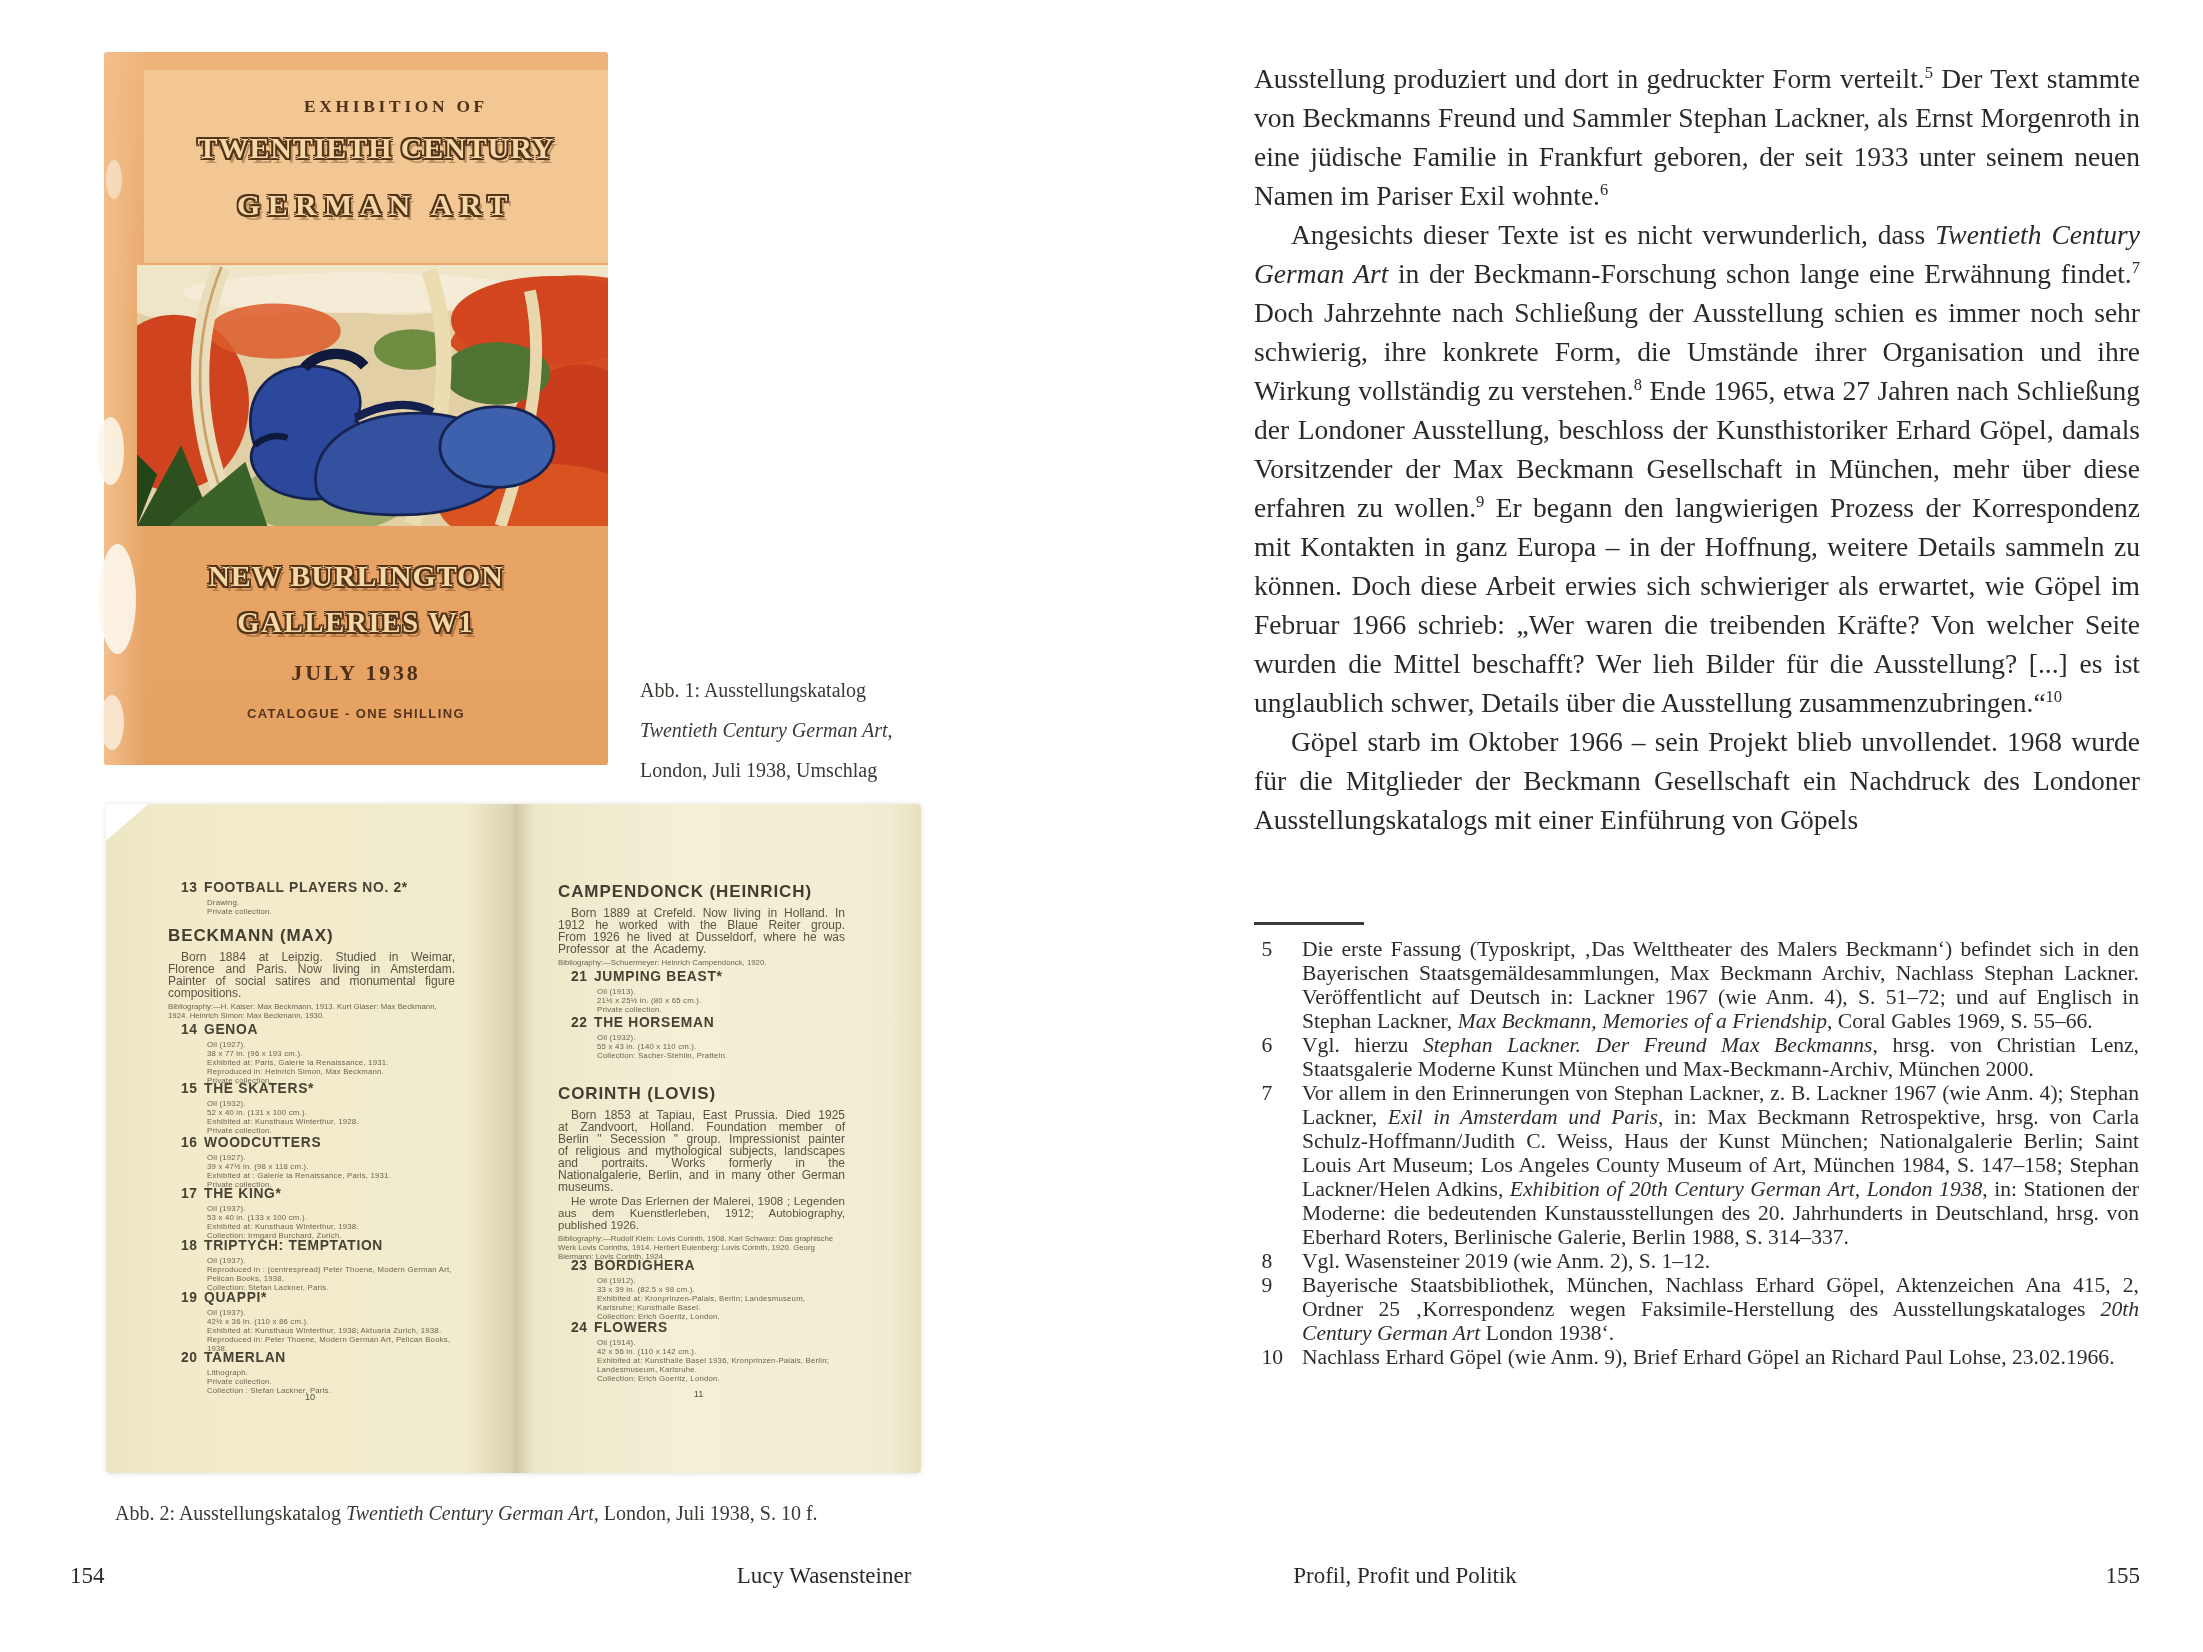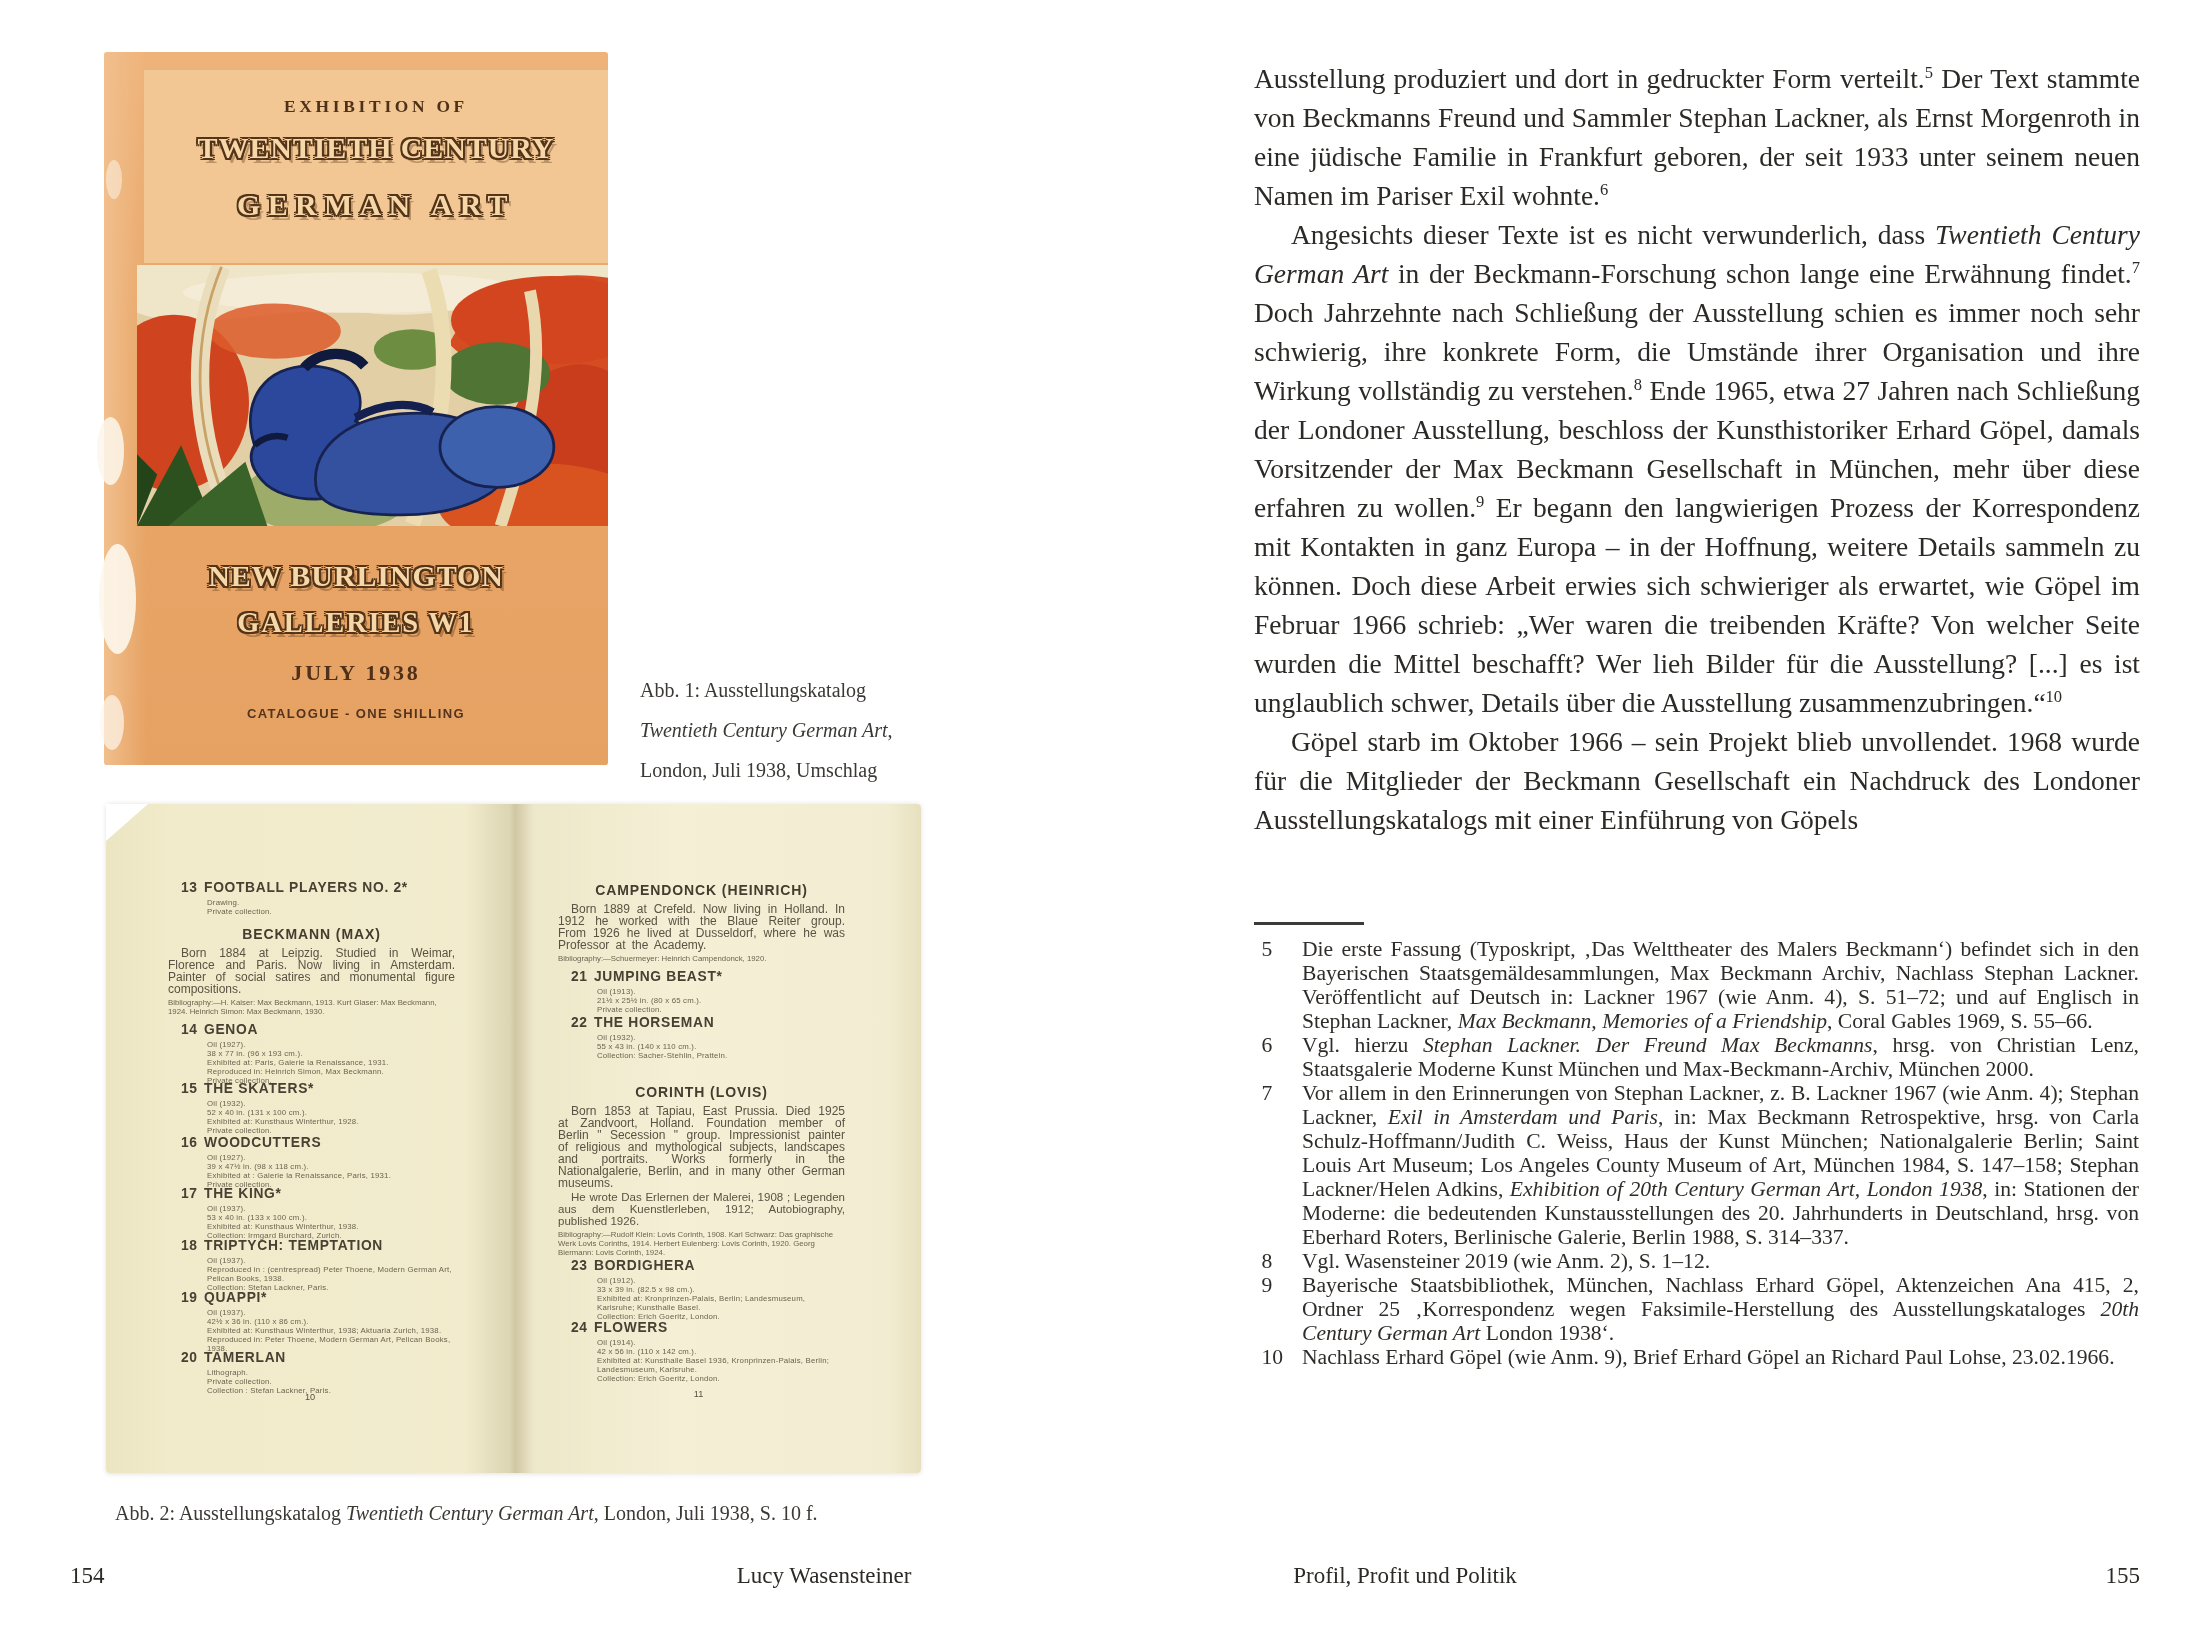--- a/index.html
+++ b/index.html
@@ -11,21 +11,21 @@
         background:#e9a96d;border-radius:2.8px;
         background-image:linear-gradient(90deg,#f1bf8d 0px,rgba(241,191,141,0) 42px),
                          linear-gradient(180deg,#eeb37a 0%,#e8a668 40%,#e6a263 100%);}
   .worn-spot{position:absolute;background:#fdf7ec;border-radius:50%;}
   #spot1{left:-7.3px;top:365px;width:27.5px;height:68px;opacity:.85;}
   #spot2{left:-5.5px;top:492px;width:37px;height:110px;opacity:.9;}
   #spot3{left:1.8px;top:108px;width:16.5px;height:39px;opacity:.5;}
   #spot4{left:-3.7px;top:643px;width:24px;height:55px;opacity:.7;}
   #cover-panel{position:absolute;left:40px;top:18.4px;width:464px;height:193px;background:#f2c794;}
   .cv-center{position:absolute;left:0;width:100%;text-align:center;}
-  #cv-line1{top:26px;font-weight:bold;font-size:17.4px;letter-spacing:3.7px;color:#4f3018;}
+  #cv-line1{top:26px;font-weight:bold;font-size:17.4px;letter-spacing:3.7px;color:#4f3018;padding-left:20px;}
   .cv-outline{font-weight:bold;color:#f6d8a8;
      text-shadow:-1.8px -1.8px 0 #543418,1.8px -1.8px 0 #543418,-1.8px 1.8px 0 #543418,1.8px 1.8px 0 #543418,
                  -1.8px 0 0 #543418,1.8px 0 0 #543418,0 -1.8px 0 #543418,0 1.8px 0 #543418,
                  3.7px 4.6px 0 rgba(84,52,24,.35);}
   #cv-line2{top:61px;font-size:30px;letter-spacing:0.9px;}
   #cv-line3{top:118px;font-size:30px;letter-spacing:7.3px;}
   #painting{position:absolute;left:33px;top:213px;width:471px;height:261px;display:block;}
   #cv-venue1{top:507px;font-size:30px;letter-spacing:0.9px;}
   #cv-venue2{top:555px;font-size:28.5px;letter-spacing:1.8px;}
   #cv-date{top:608px;font-weight:bold;font-size:22px;letter-spacing:2.8px;color:#4f3018;}
@@ -45,21 +45,21 @@
         border-left:42px solid #ffffff;border-bottom:37px solid transparent;}
   .cat-col{position:absolute;top:0;height:100%;width:287px;
            font-family:"Liberation Sans",sans-serif;color:#474033;}
   #cat-left{left:62px;}
   #cat-right{left:452px;}
   .cat-item{position:absolute;left:0;width:100%;}
   .e-num{position:absolute;left:13px;top:0;font-weight:bold;font-size:13.8px;letter-spacing:0.5px;}
   .e-title{display:block;margin-left:36px;font-weight:bold;font-size:13.8px;letter-spacing:0.7px;}
   .e-details{margin-left:39px;margin-top:2.8px;font-size:7.8px;line-height:9px;
              color:#6c6350;letter-spacing:0.2px;}
-  .cat-artist-name{display:block;text-align:center;font-weight:bold;font-size:14px;
+  .cat-artist-name{display:block;text-align:left;font-weight:bold;font-size:17px;
                    letter-spacing:0.9px;color:#443d2f;}
   .cat-bio{margin:4.6px 0 0 0;font-size:12px;line-height:12px;text-align:justify;
            color:#5a5243;word-spacing:2.8px;text-indent:13px;}
   .cat-bio2{margin:2.8px 0 0 0;font-size:11.5px;line-height:12px;text-align:justify;
             color:#5a5243;text-indent:13px;}
   .cat-biblio{margin-top:3px;font-size:7.8px;line-height:9px;color:#6c6350;}
   .cat-pnum{position:absolute;font-family:"Liberation Sans",sans-serif;font-size:9.2px;color:#55503f;}
   #pnum-left{left:0;width:408px;top:588px;text-align:center;}
   #pnum-right{left:408px;width:369px;top:585px;text-align:center;}
 

